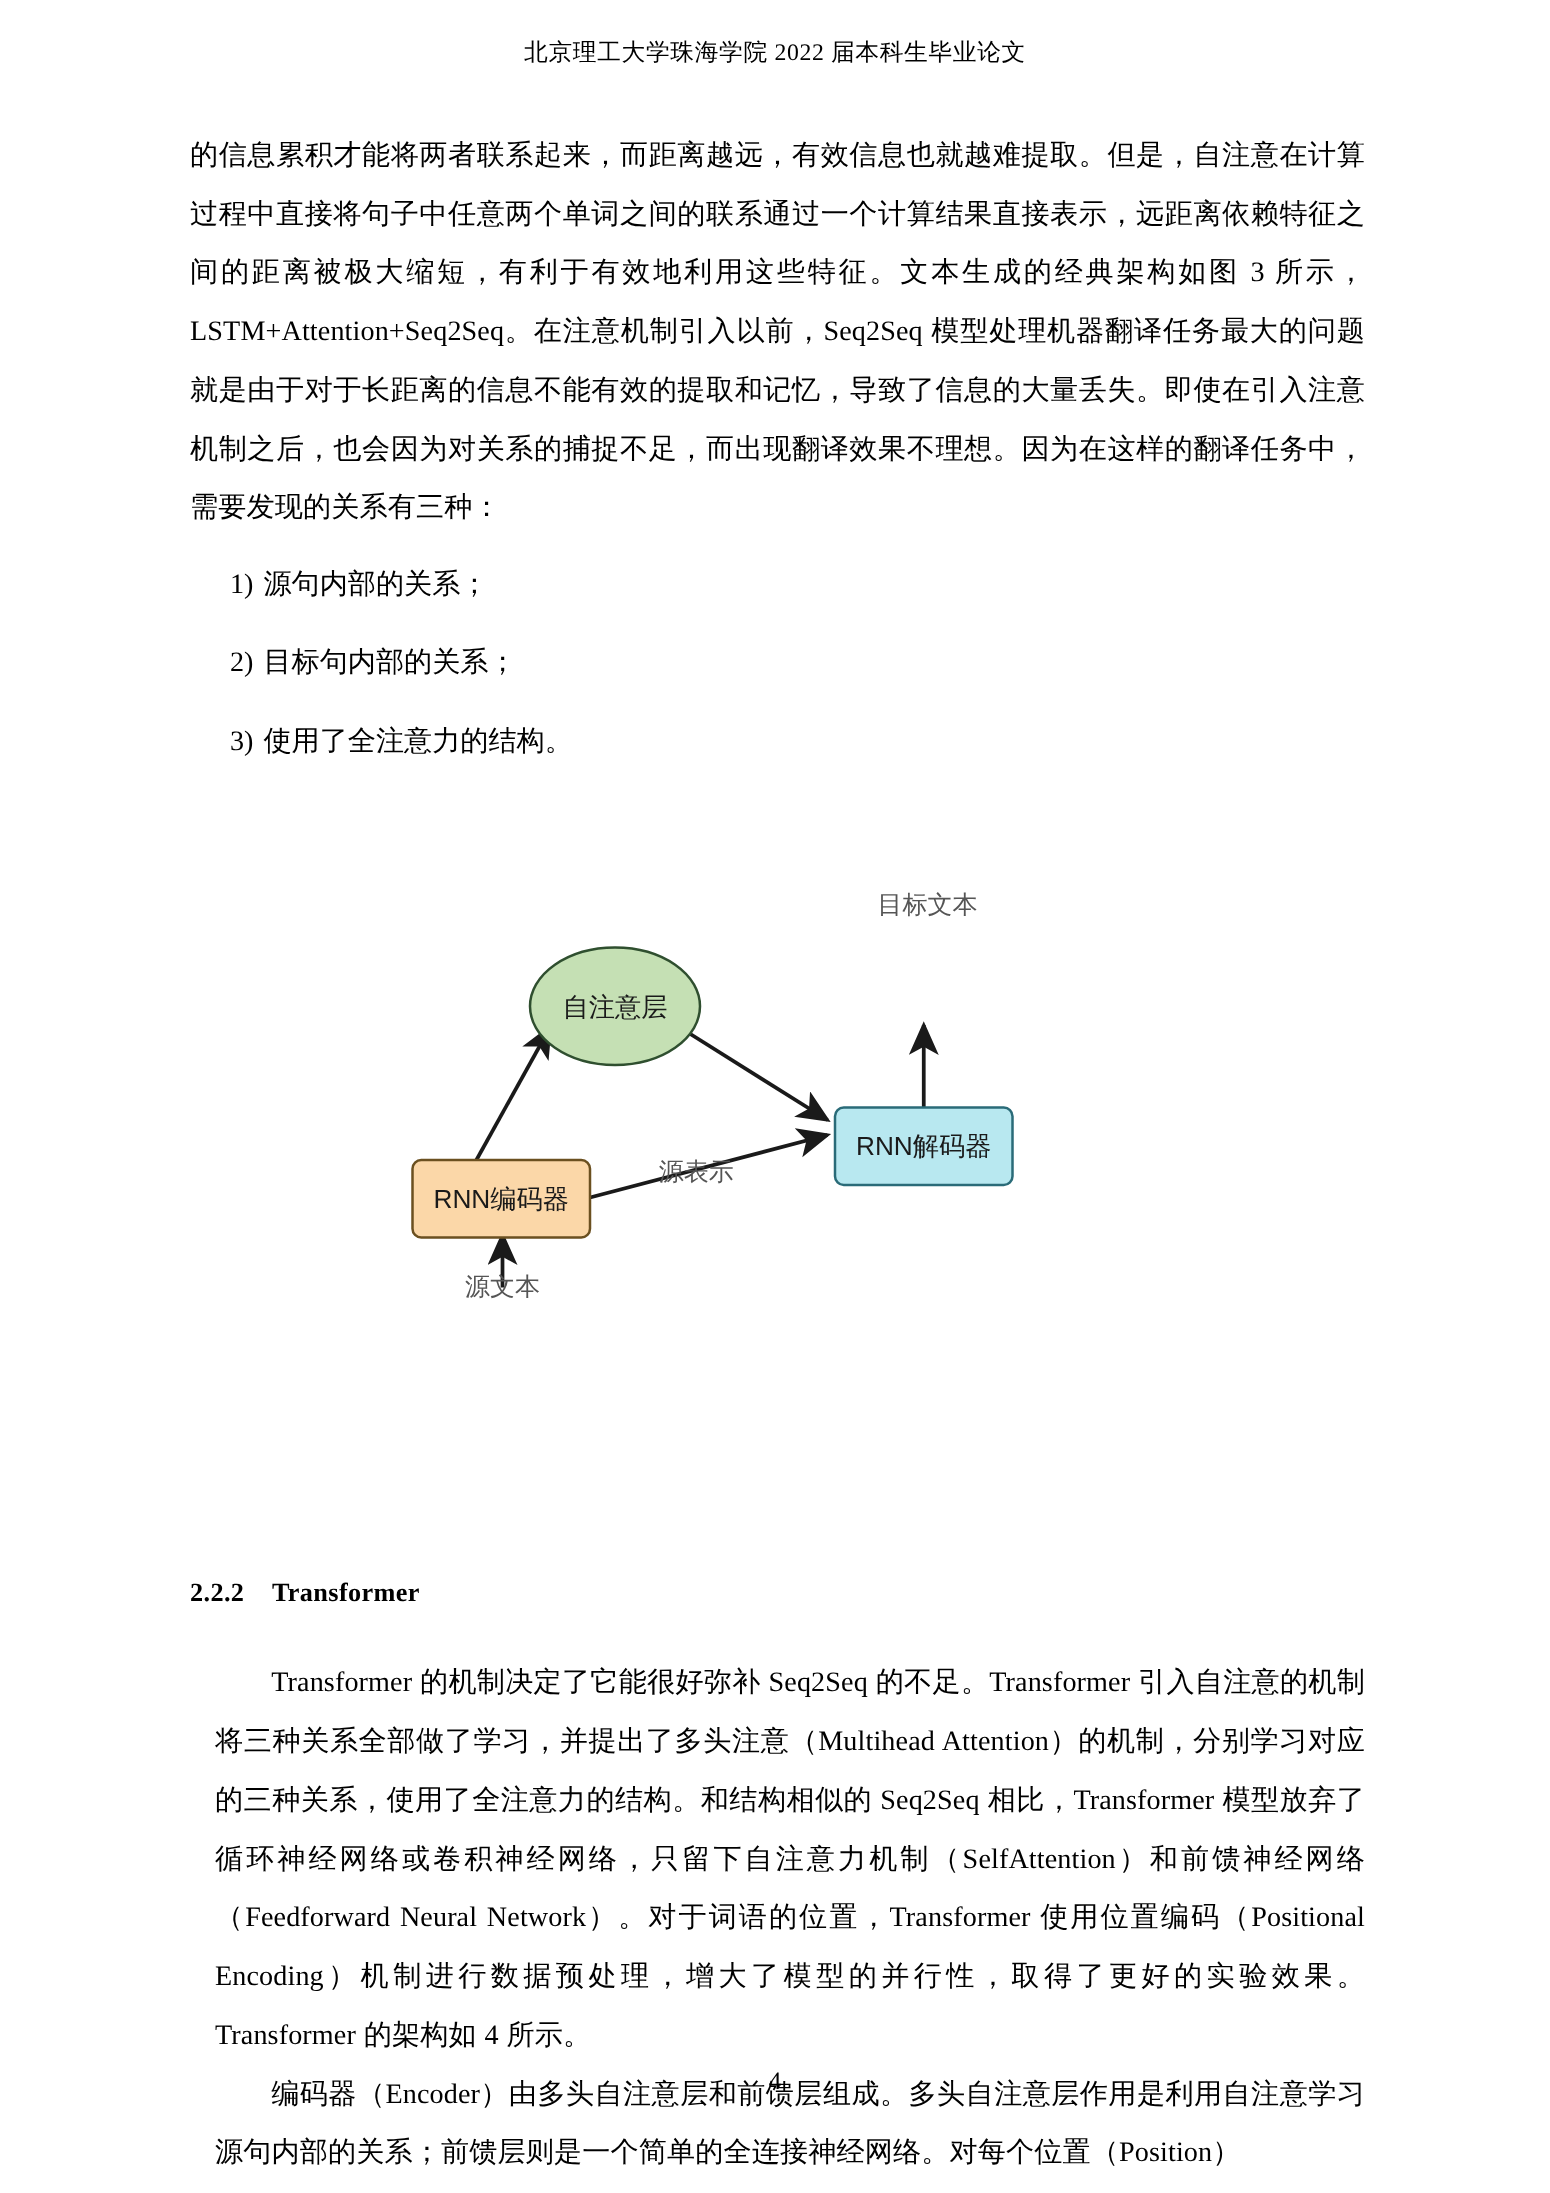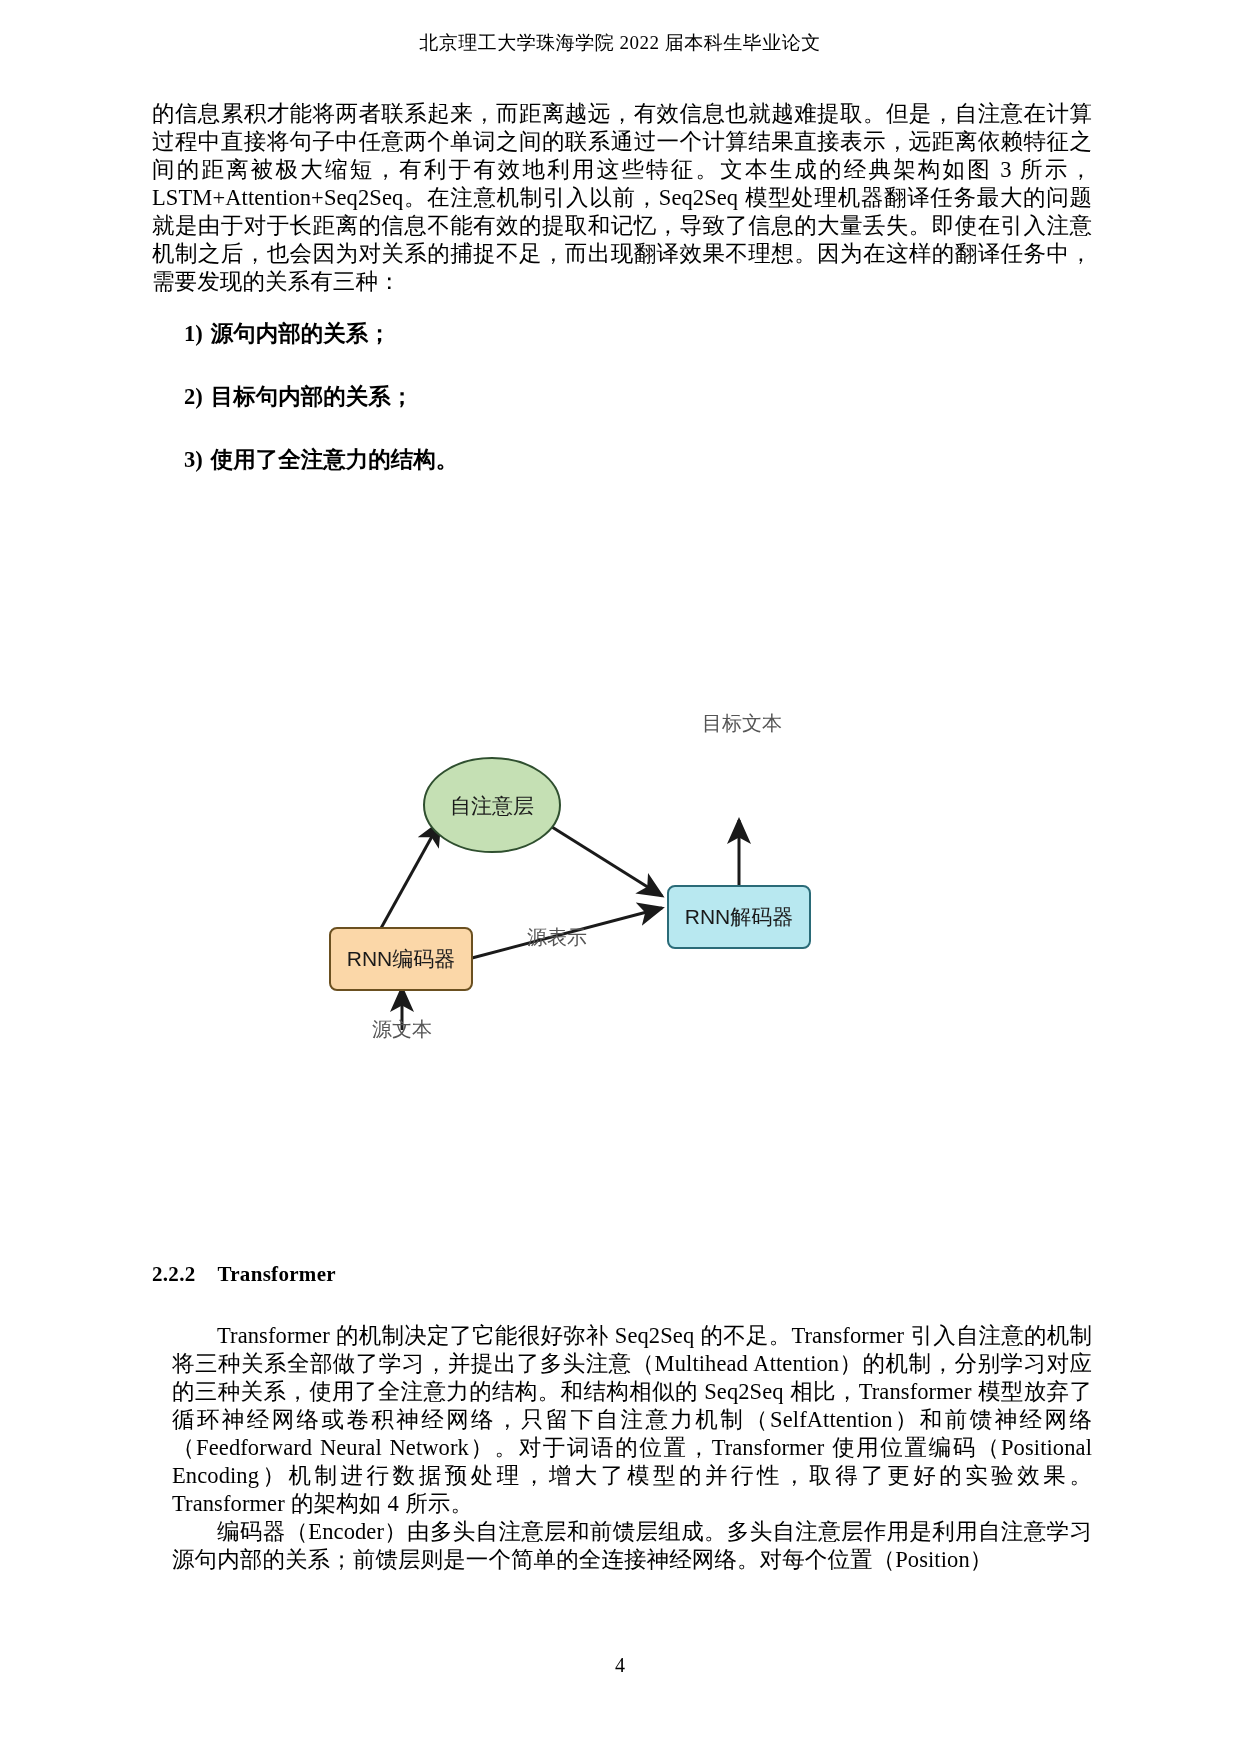--- a/index.html
+++ b/index.html
@@ -45,37 +45,36 @@
   .content {
     position: absolute;
     top: 100px;
     left: 152px;
     width: 940px;
   }
 
   p.body-text {
     margin: 0 0 0 0;
     font-size: 22.5px;
-    line-height: 28px;
+    line-height: 47px;
     text-align: justify;
     text-justify: inter-ideograph;
     letter-spacing: 0.1px;
     word-spacing: 0.5px;
   }
   p.indent { text-indent: 2em; margin-left: 20px; }
 
   .list-block {
     margin: 18px 0 16px 0;
   }
   .list-item {
     font-size: 22.5px;
     line-height: 39px;
     margin: 0 0 24px 0;
     padding-left: 32px;
-    font-weight: bold;
   }
   .list-item:last-child { margin-bottom: 0; }
   .list-num { margin-right: 8px; }
 
   .para-gap { height: 12px; }
 
   
   .figure-wrap {
     position: absolute;
     top: 700px;

